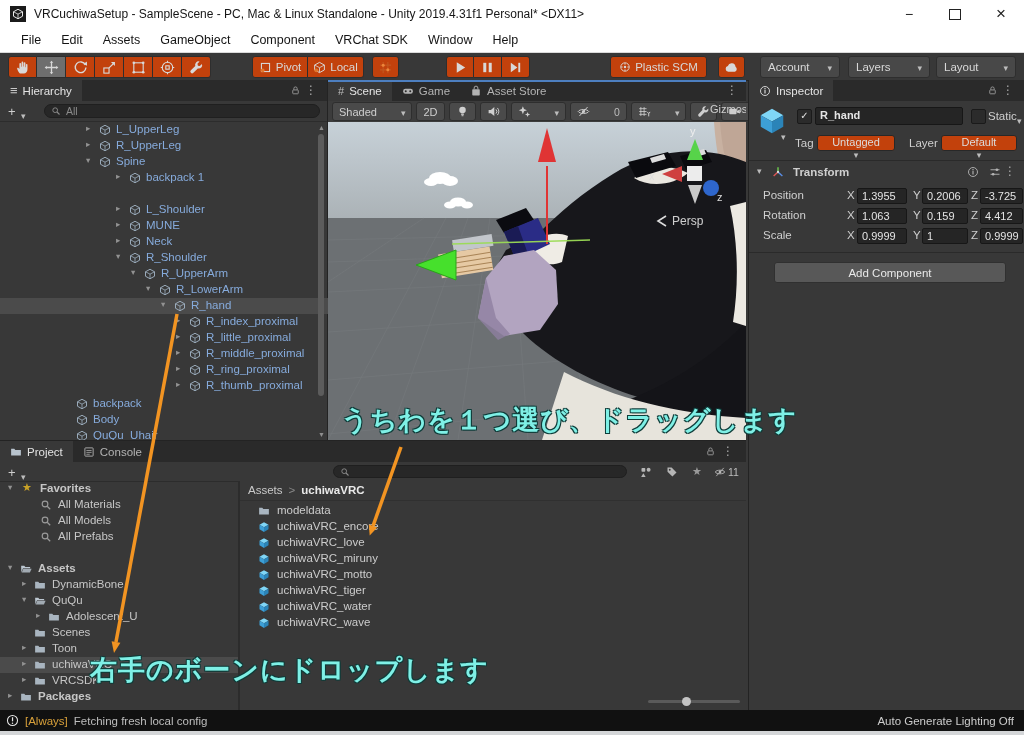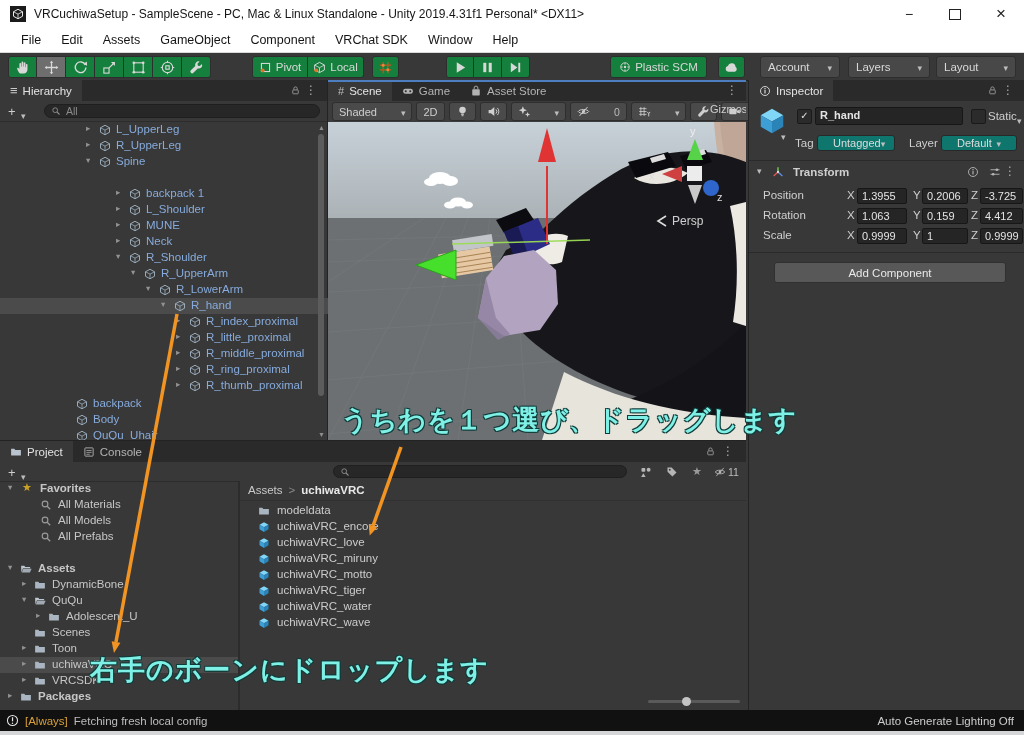--- a/index.html
+++ b/index.html
@@ -19,21 +19,21 @@
   .win-btn{width:46px;height:28px;display:flex;align-items:center;justify-content:center;color:#222;}
   .glyph-min::before{content:"−";font-size:14px;}
   .glyph-max{width:10px;height:9px;border:1.2px solid #222;}
   .glyph-close::before{content:"×";font-size:17px;}
   .menubar{position:absolute;left:0;top:28px;width:100%;height:25px;background:#ffffff;
     border-bottom:1px solid #dadada;display:flex;align-items:center;font-size:12.5px;color:#141414;padding-left:11px;box-sizing:border-box;}
   .menu-item{padding:0 10px;}
 
   
   .toolbar{position:absolute;left:0;top:53px;width:100%;height:27px;background:#383838;border-bottom:1px solid #242424;}
-  .tbtn{position:absolute;top:3px;height:22px;background:#15803d;border:1px solid #2e2e2e;border-left:none;
+  .tbtn{position:absolute;top:3px;height:22px;background:#c2410c;border:1px solid #2e2e2e;border-left:none;
     display:flex;align-items:center;justify-content:center;box-sizing:border-box;color:#d8d8d8;}
   .tbtn svg{width:15px;height:15px;}
   .tbtn.first{border-left:1px solid #2e2e2e;border-radius:3px 0 0 3px;}
   .tbtn.last{border-radius:0 3px 3px 0;}
   .tbtn.single{border-left:1px solid #2e2e2e;border-radius:3px;}
   .tbtn.sel{background:#6e6e6e;}
   .tbtn-label{font-size:11.5px;color:#d8d8d8;padding:0 7px;display:flex;align-items:center;gap:4px;}
   .dd{position:absolute;top:3px;height:22px;background:#484848;border:1px solid #2e2e2e;border-radius:3px;
     display:flex;align-items:center;justify-content:space-between;color:#d8d8d8;font-size:11.5px;padding:0 7px;box-sizing:border-box;}
   .caret::before{content:"▾";font-size:9px;color:#bdbdbd;}
@@ -78,22 +78,22 @@
   .s-btn{background:#4a4a4a;border:1px solid #2e2e2e;border-radius:3px;margin-left:4px;gap:24px;}
   .s-toolbar svg{width:13px;height:13px;color:#cfcfcf;}
   .gizmos-clip{position:absolute;right:0;top:2px;width:36px;overflow:hidden;white-space:nowrap;font-size:11px;color:#cfcfcf;}
   .viewport{position:absolute;left:0;top:42px;width:418px;height:318px;}
 
   
   .inspector{left:748px;top:80px;width:276px;height:630px;border-left:1px solid #232323;box-sizing:border-box;}
   .ilabel{position:absolute;font-size:11.5px;color:#cfcfcf;white-space:nowrap;}
   .ifield{position:absolute;background:#252525;border:1px solid #171717;border-radius:2px;color:#e4e4e4;
     font-size:11px;padding:1px 4px;box-sizing:border-box;overflow:hidden;white-space:nowrap;height:16px;}
-  .idrop{position:absolute;background:#0f766e;border:1px solid #282828;border-radius:3px;color:#dcdcdc;
-    font-size:11px;height:16px;box-sizing:border-box;display:flex;align-items:center;justify-content:space-between;padding:0 15px;}
+  .idrop{position:absolute;background:#c2410c;border:1px solid #282828;border-radius:3px;color:#dcdcdc;
+    font-size:11px;height:16px;box-sizing:border-box;display:flex;align-items:center;justify-content:space-between;padding:0 15px;flex-direction:column;}
   .checkbox{position:absolute;width:13px;height:13px;background:#2b2b2b;border:1px solid #1a1a1a;border-radius:2px;
     color:#e0e0e0;font-size:10px;line-height:12px;text-align:center;}
   .checkbox.on::before{content:"✓";}
   .sep{position:absolute;left:0;right:0;height:1px;background:#2a2a2a;}
   .addcomp{position:absolute;left:25px;top:182px;width:230px;height:19px;background:#585858;border:1px solid #303030;
     border-radius:3px;color:#e8e8e8;font-size:11.5px;display:flex;align-items:center;justify-content:center;}
 
   
   .project{left:0;top:440px;width:746px;height:270px;border-top:1px solid #232323;box-sizing:border-box;}
   .p-toolbar{position:absolute;left:0;top:22px;right:0;height:18px;background:#383838;border-bottom:1px solid #2c2c2c;}
@@ -469,21 +469,21 @@
           </svg>
           <span class="hlb" style="left:116px">R_UpperLeg</span>
         </div>
       <div class="hrow" style="top:32px">
           <span class="ar e" style="left:86px"></span>
           <svg class="ic cubeo" style="left:99px">
             <use href="#i-cube"></use>
           </svg>
           <span class="hlb" style="left:116px">Spine</span>
         </div>
-      <div class="hrow" style="top:64px">
+      <div class="hrow" style="top:48px">
           <span class="ar c" style="left:116px"></span>
           <svg class="ic cubeo" style="left:129px">
             <use href="#i-cube"></use>
           </svg>
           <span class="hlb" style="left:146px">backpack 1</span>
         </div>
       <div class="hrow" style="top:80px">
           <span class="ar c" style="left:116px"></span>
           <svg class="ic cubeo" style="left:129px">
             <use href="#i-cube"></use>

